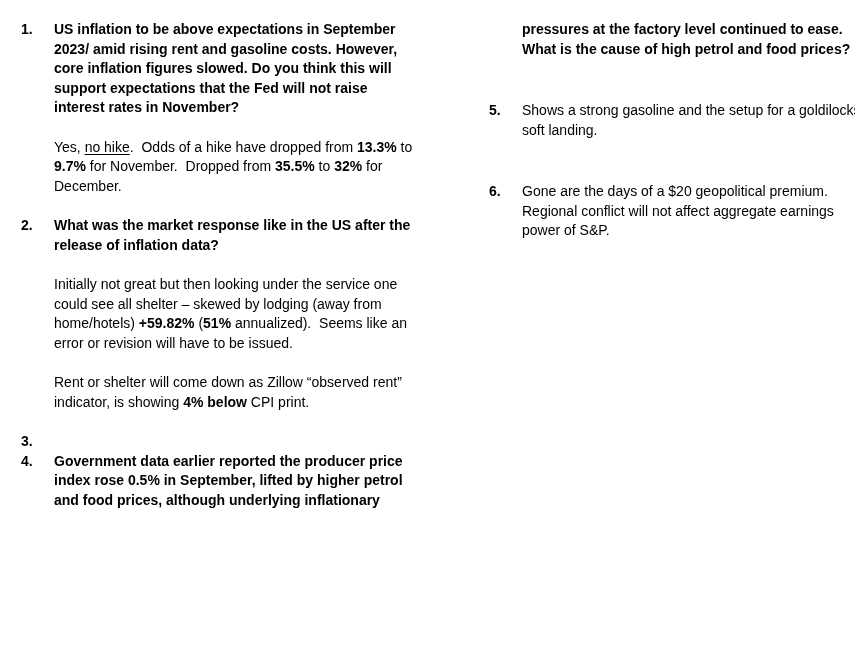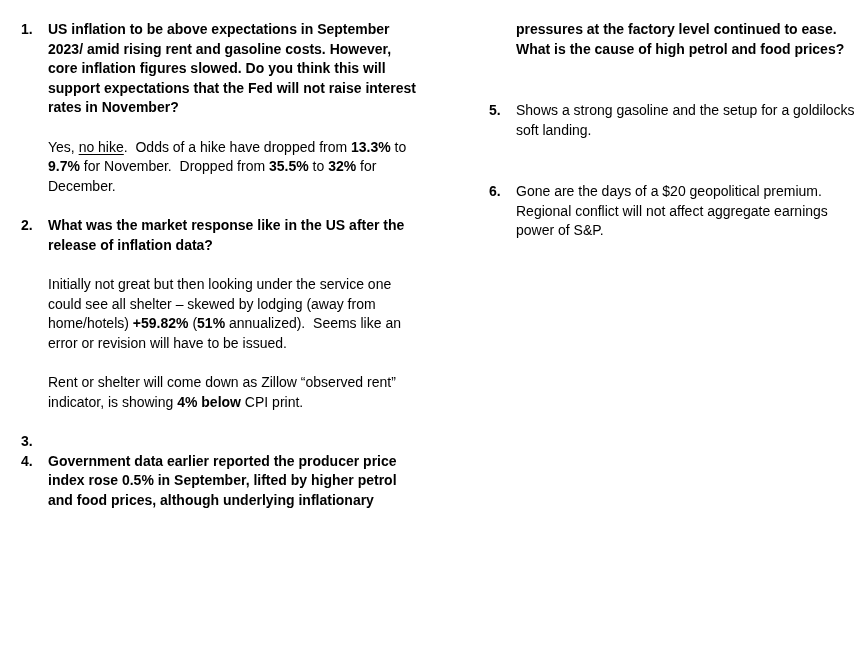--- a/index.html
+++ b/index.html
@@ -31,21 +31,21 @@
 
   .block { display: flex; align-items: flex-start; }
   .num {
     flex: 0 0 23px;
     width: 23px;
     font-weight: 700;
   }
   .content { flex: 1; min-width: 0; }
 
   .para {
-    margin: 0 0 20px 4px;
+    margin: 0 0 20px 10px;
     white-space: pre-wrap;
   }
   .question .run { font-weight: 700; }
 
   .run.n  { font-weight: 400; }
   .run.b  { font-weight: 700; }
   .run.u  { font-weight: 400; text-decoration: underline; text-underline-offset: 2px; }
   .run.bu2 {
     font-weight: 700;
     text-decoration-line: underline;

